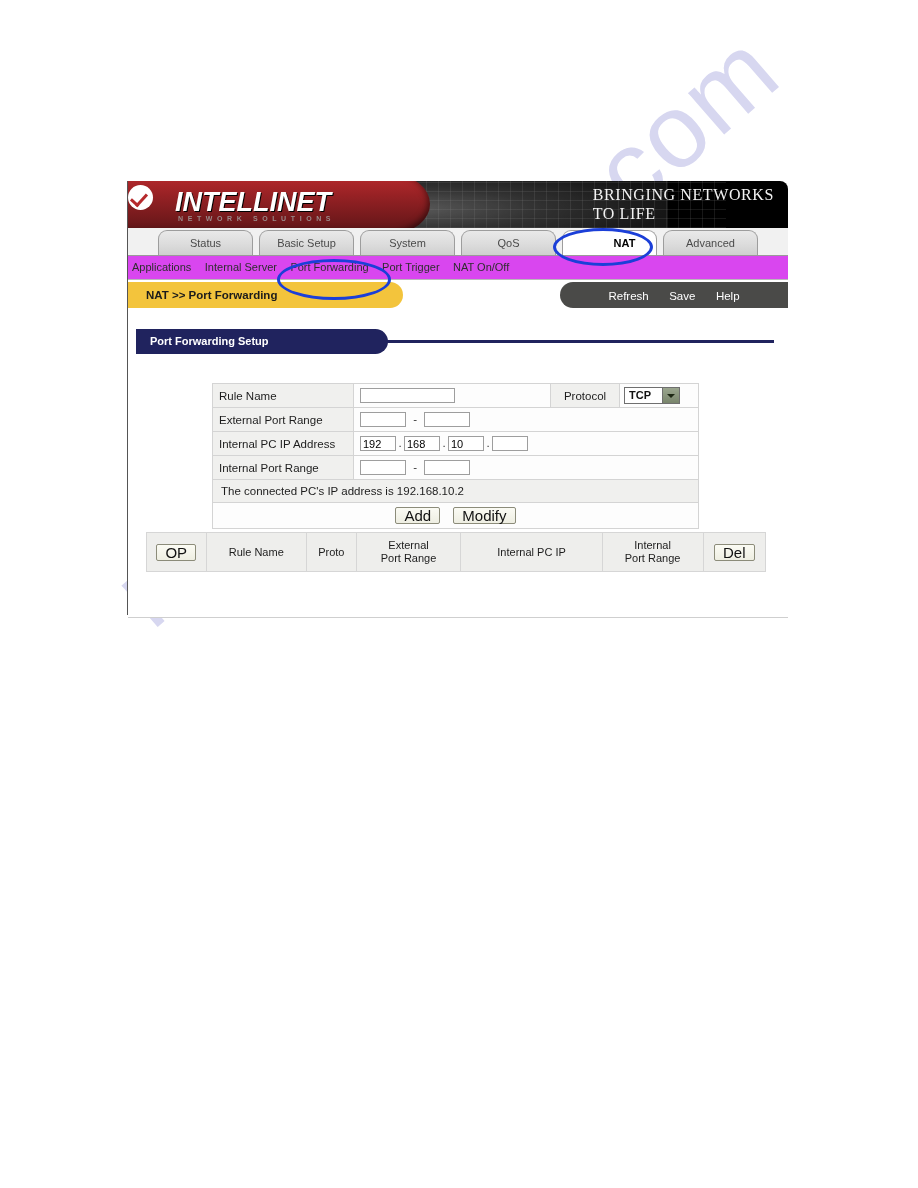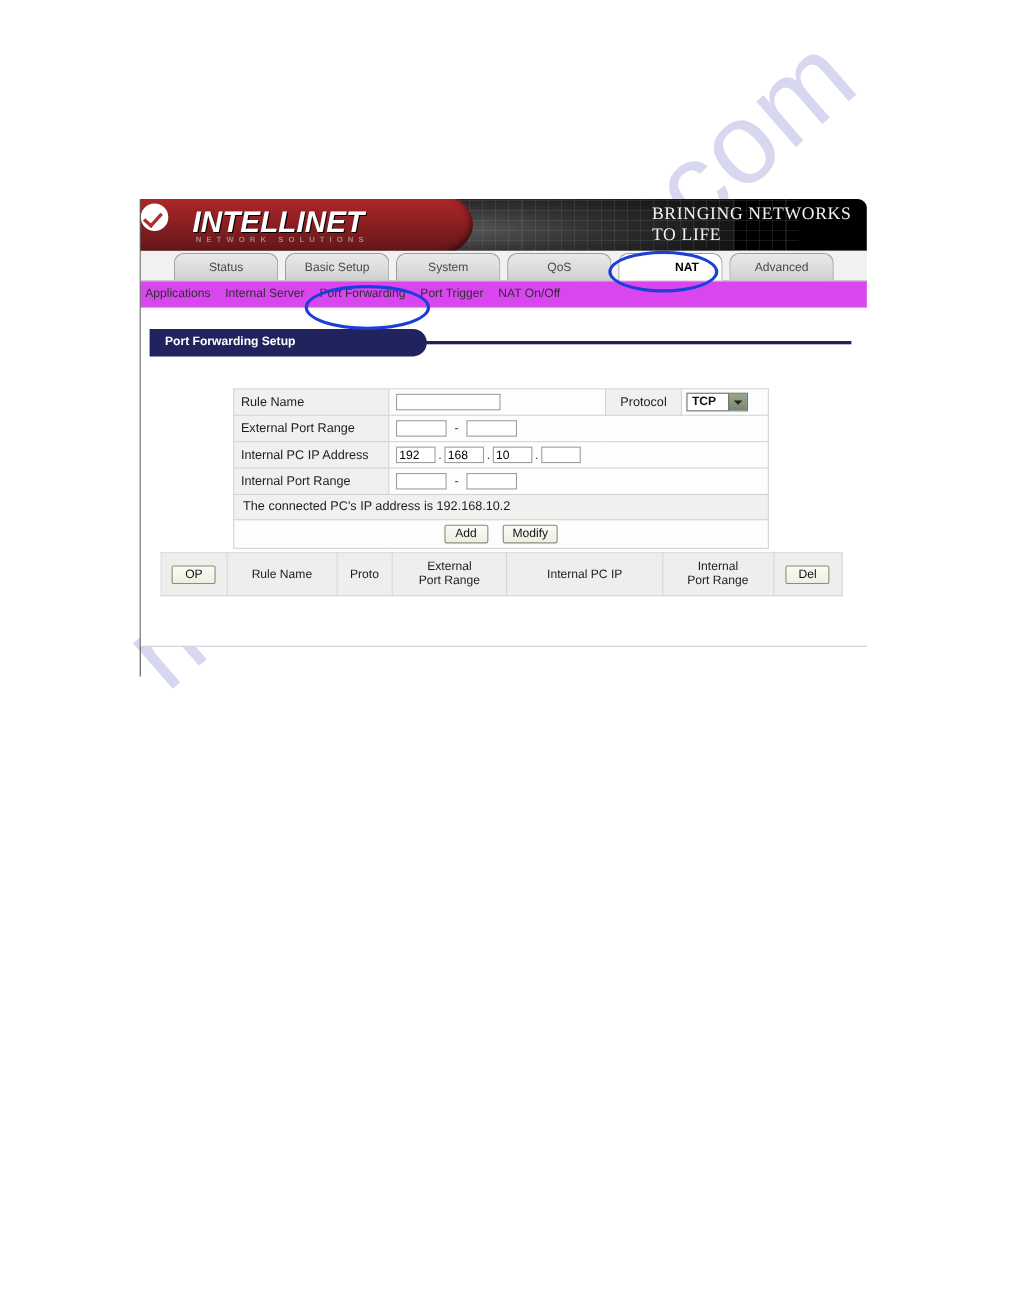--- a/index.html
+++ b/index.html
@@ -326,21 +326,21 @@
     border-top: 4px solid #1d2714;
   }
 
   .btn {
     display: inline-block;
     min-width: 40px;
     height: 17px;
     line-height: 15px;
     margin: 0 5px;
     padding: 0 8px;
-    font-size: 11px;
+    font-size: 15px;
     text-align: center;
     color: #111;
     background: linear-gradient(180deg,#fbfbf4 0%, #eeeee2 100%);
     border: 1px solid #8c8c7a;
     border-radius: 2px;
     box-sizing: border-box;
   }
 
   
   .rtable {
@@ -413,20 +413,28 @@
   </div>
 
   <div class="subnav">
     <span>Applications</span>
     <span>Internal Server</span>
     <span>Port Forwarding</span>
     <span>Port Trigger</span>
     <span>NAT On/Off</span>
   </div>
 
+  <div class="cmdrow">
+    <div class="crumb">NAT &gt;&gt; Port Forwarding</div>
+    <div class="actions">
+      <span class="act">Refresh</span>
+      <span class="act">Save</span>
+      <span class="act">Help</span>
+    </div>
+  </div>
 
   <div class="panel">
 
     <div class="section-bar">Port Forwarding Setup</div>
     <div class="section-rule"></div>
 
     <table class="form">
       <tbody>
           <tr>
         <td class="lbl">Rule Name</td>

